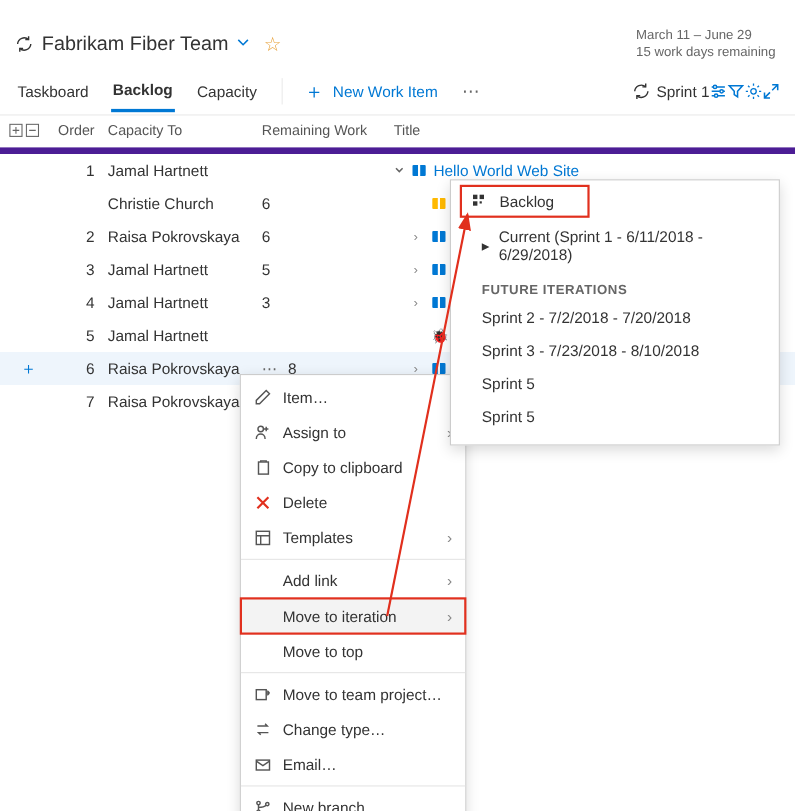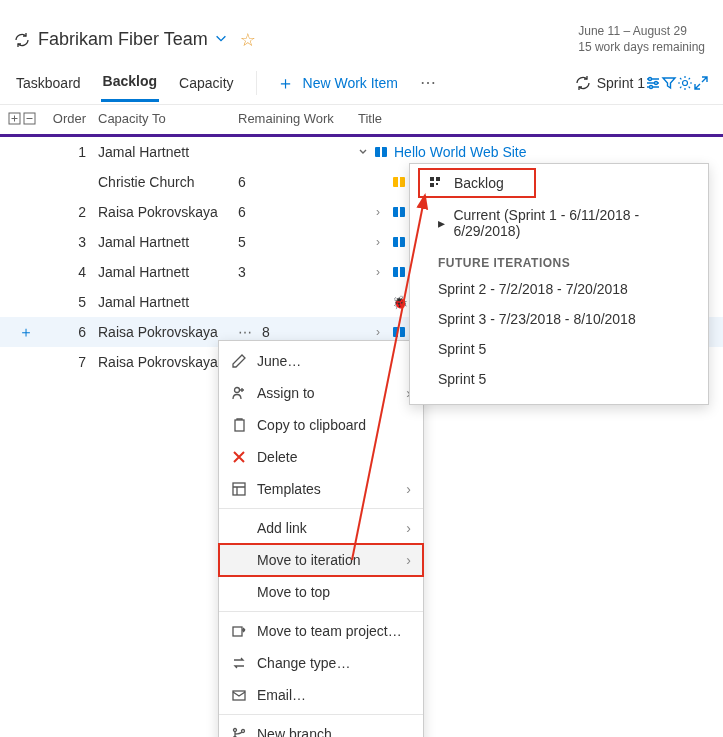--- a/index.html
+++ b/index.html
@@ -13,21 +13,21 @@
 .tabs { display:flex; align-items:center; border-bottom:1px solid #eaeaea; padding:0 14px; height:44px; column-gap:18px; white-space:nowrap; }
 .tab { padding:10px 2px; color:#333; cursor:pointer; }
 .tab.active { border-bottom:3px solid #0078d4; font-weight:600; }
 .vs { width:1px; height:24px; background:#eaeaea; margin:0 2px; }
 .nw { display:flex; align-items:center; color:#0078d4; cursor:pointer; gap:8px; }
 .plus { font-size:18px; color:#0078d4; }
 .dots { color:#666; padding:0 4px; cursor:pointer; font-size:16px; letter-spacing:1px; }
 .right-tools { margin-left:auto; display:flex; align-items:center; gap:0; color:#0078d4; }
 .right-tools .sprint { color:#333; display:flex; align-items:center; gap:6px; }
 .icon { display:inline-flex; width:16px; height:16px; }
-.grid-head { display:flex; padding:6px 0 8px 8px; color:#555; font-size:13px; border-bottom:3px solid #4c1d95;justify-content:flex-end; }
+.grid-head { display:flex; padding:6px 0 8px 8px; color:#555; font-size:13px; border-bottom:6px solid #4c1d95;justify-content:flex-end; }
 .col-expand { width:36px; display:flex; align-items:center; gap:2px; }
 .col-order { width:54px; text-align:right; padding-right:12px; }
 .col-assigned { width:140px; }
 .col-remaining { width:120px; }
 .col-title { flex:1; display:flex; align-items:center; gap:6px; }
 .rows { }
 .row { display:flex; padding:6px 0 6px 8px; align-items:center; height:30px; }
 .row.selected { background:#eef5fc; }
 .row .col-expand { color:#0078d4; font-size:15px; justify-content:center; }
 .row .chev-r { color:#888; font-size:12px; width:10px; display:inline-block; }
@@ -67,21 +67,21 @@
   </span>
   <span class="title">Fabrikam Fiber Team</span>
   <span class="chev">
     <svg width="14" height="14" viewBox="0 0 16 16" fill="none" stroke="#0078d4" stroke-width="1.6">
         <path d="M3 6l5 5 5-5"></path>
       </svg>
   </span>
   <span class="star">☆</span>
   <span class="spacer"></span>
   <div class="datebox">
-    <div>June 11 – August 29</div>
+    <div>March 11 – June 29</div>
     <div>15 work days remaining</div>
   </div>
 </div>
 
 <div class="tabs">
   <div class="tab">Taskboard</div>
   <div class="tab active">Backlog</div>
   <div class="tab">Capacity</div>
   <div class="vs"></div>
   <div class="nw">
@@ -236,21 +236,21 @@
     </div>
   </div>
 
 <div class="ctx-menu">
   <div class="ctx-item">
     <span class="ci-icon">
         <svg viewBox="0 0 16 16" stroke="currentColor" fill="none" stroke-width="1.3">
           <path d="M11 2l3 3-9 9H2v-3z"></path>
         </svg>
       </span>
-    <span>June…</span>
+    <span>Item…</span>
   </div>
   <div class="ctx-item">
     <span class="ci-icon">
         <svg viewBox="0 0 16 16" stroke="currentColor" fill="none" stroke-width="1.3">
           <circle cx="6" cy="5" r="2.5"></circle>
           <path d="M2 14c0-3 2-4.5 4-4.5s4 1.5 4 4.5M11 3v4M9 5h4"></path>
         </svg>
       </span>
     <span>Assign to</span>
     <span class="ctx-sub">›</span>

